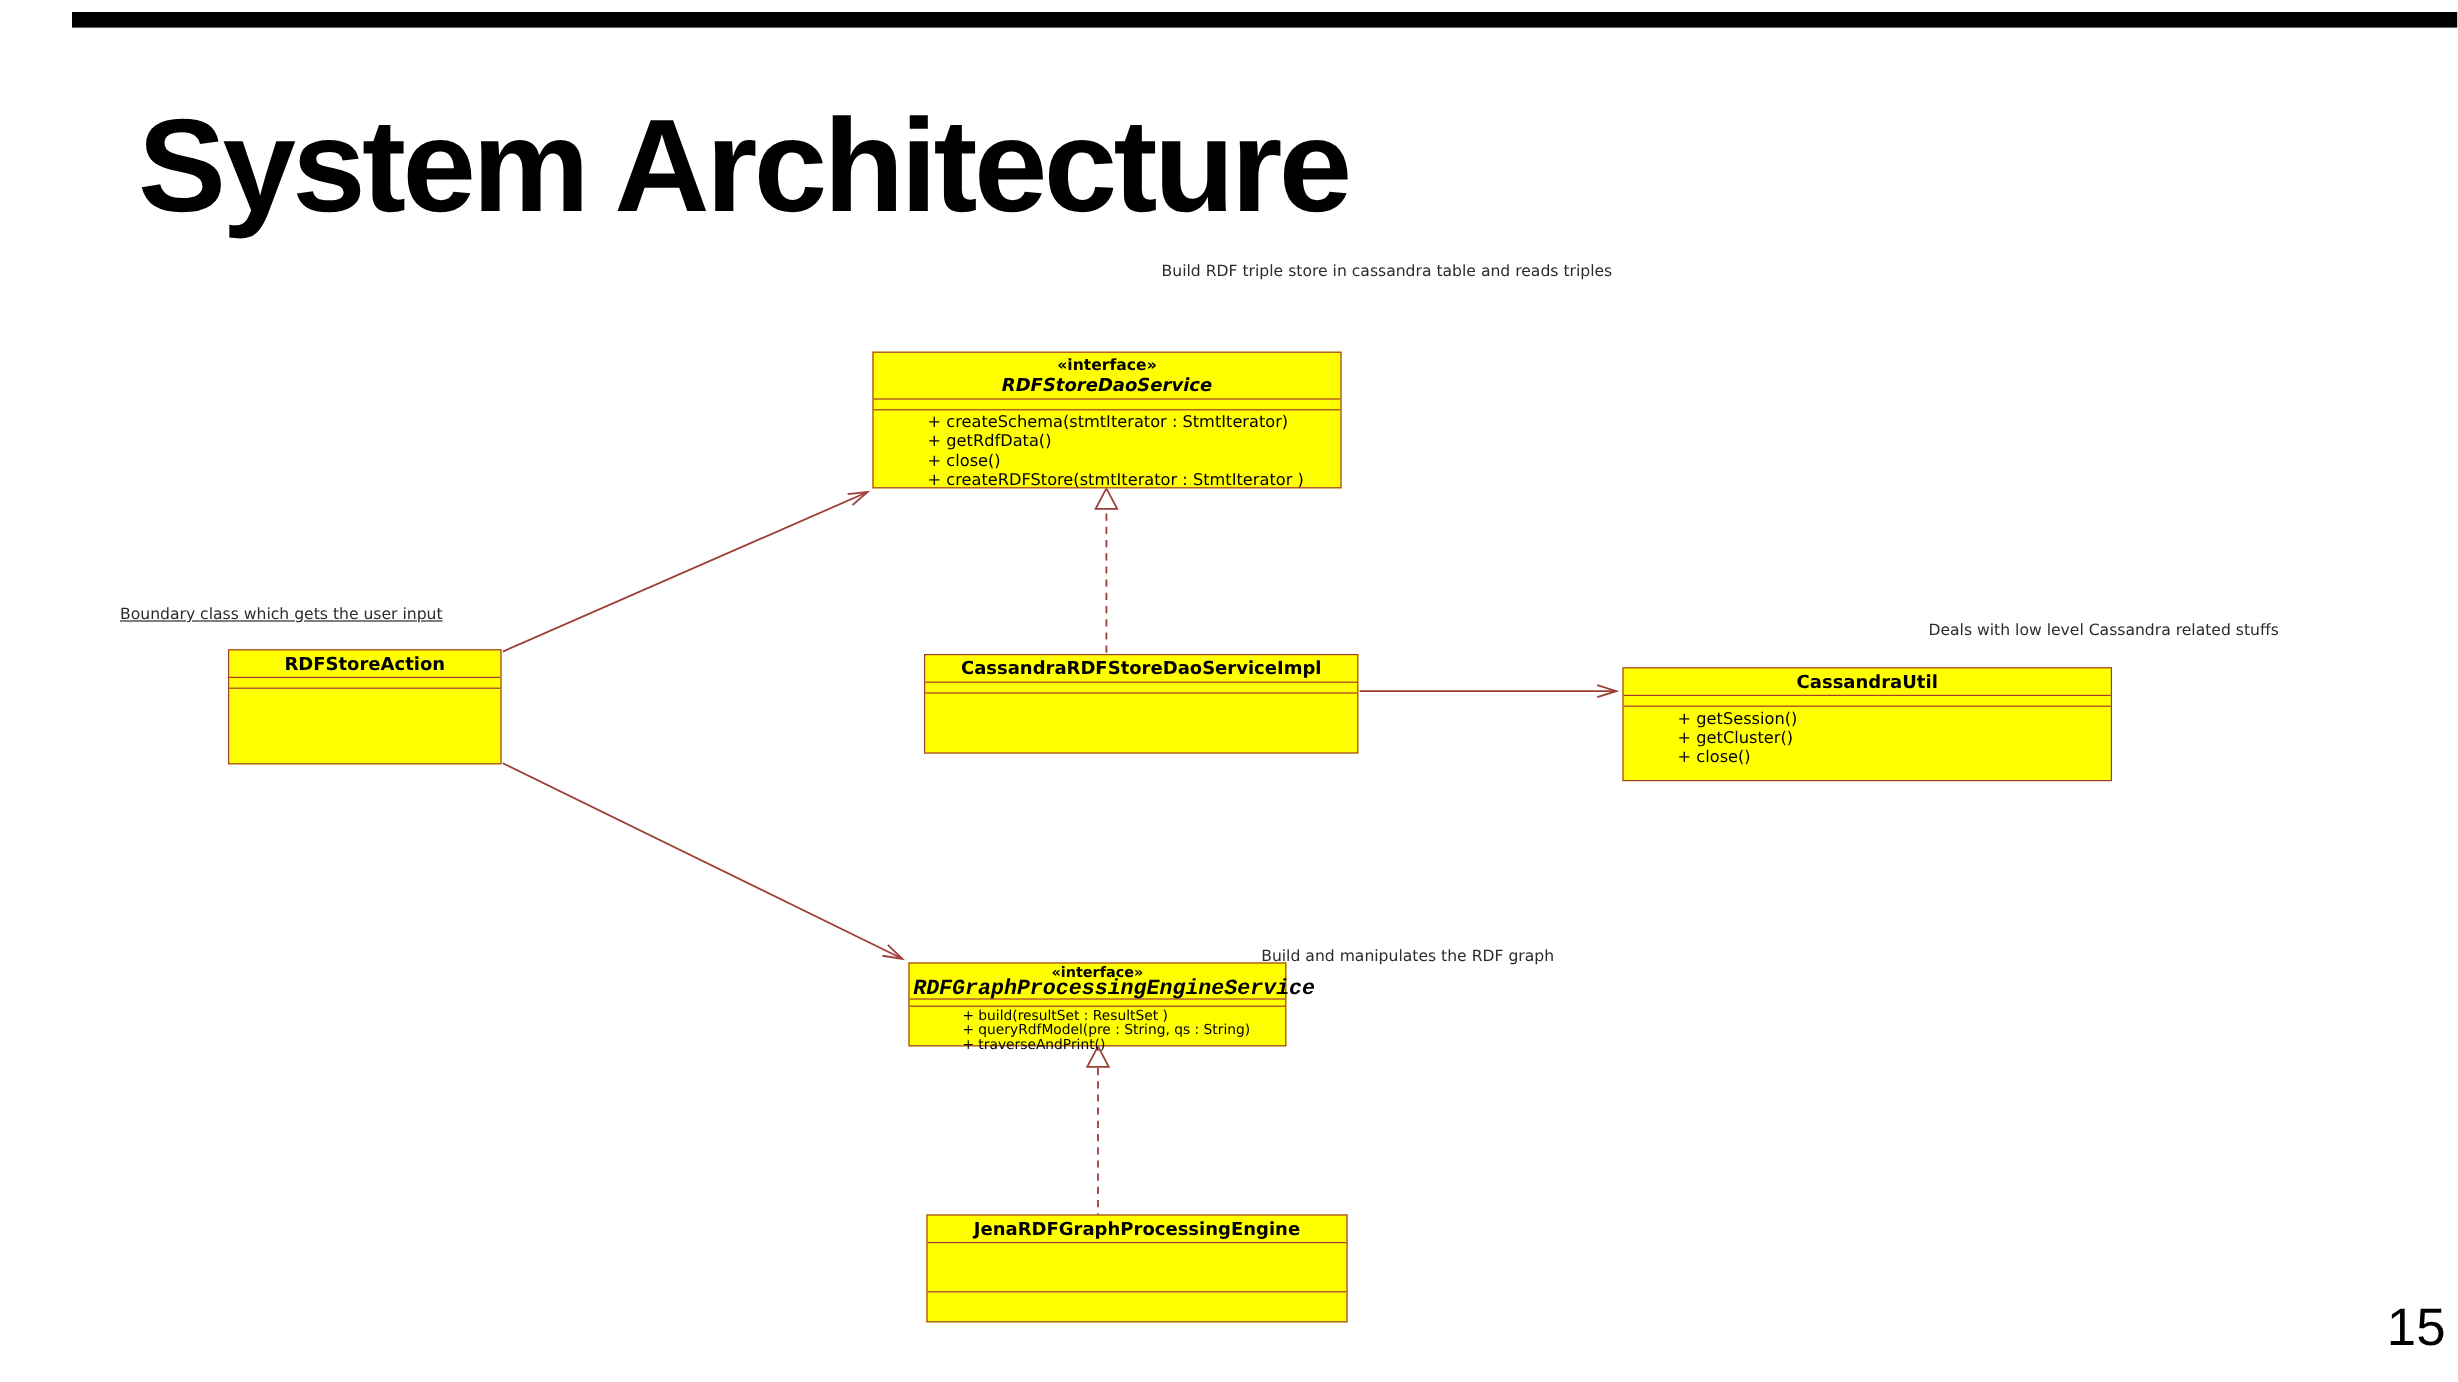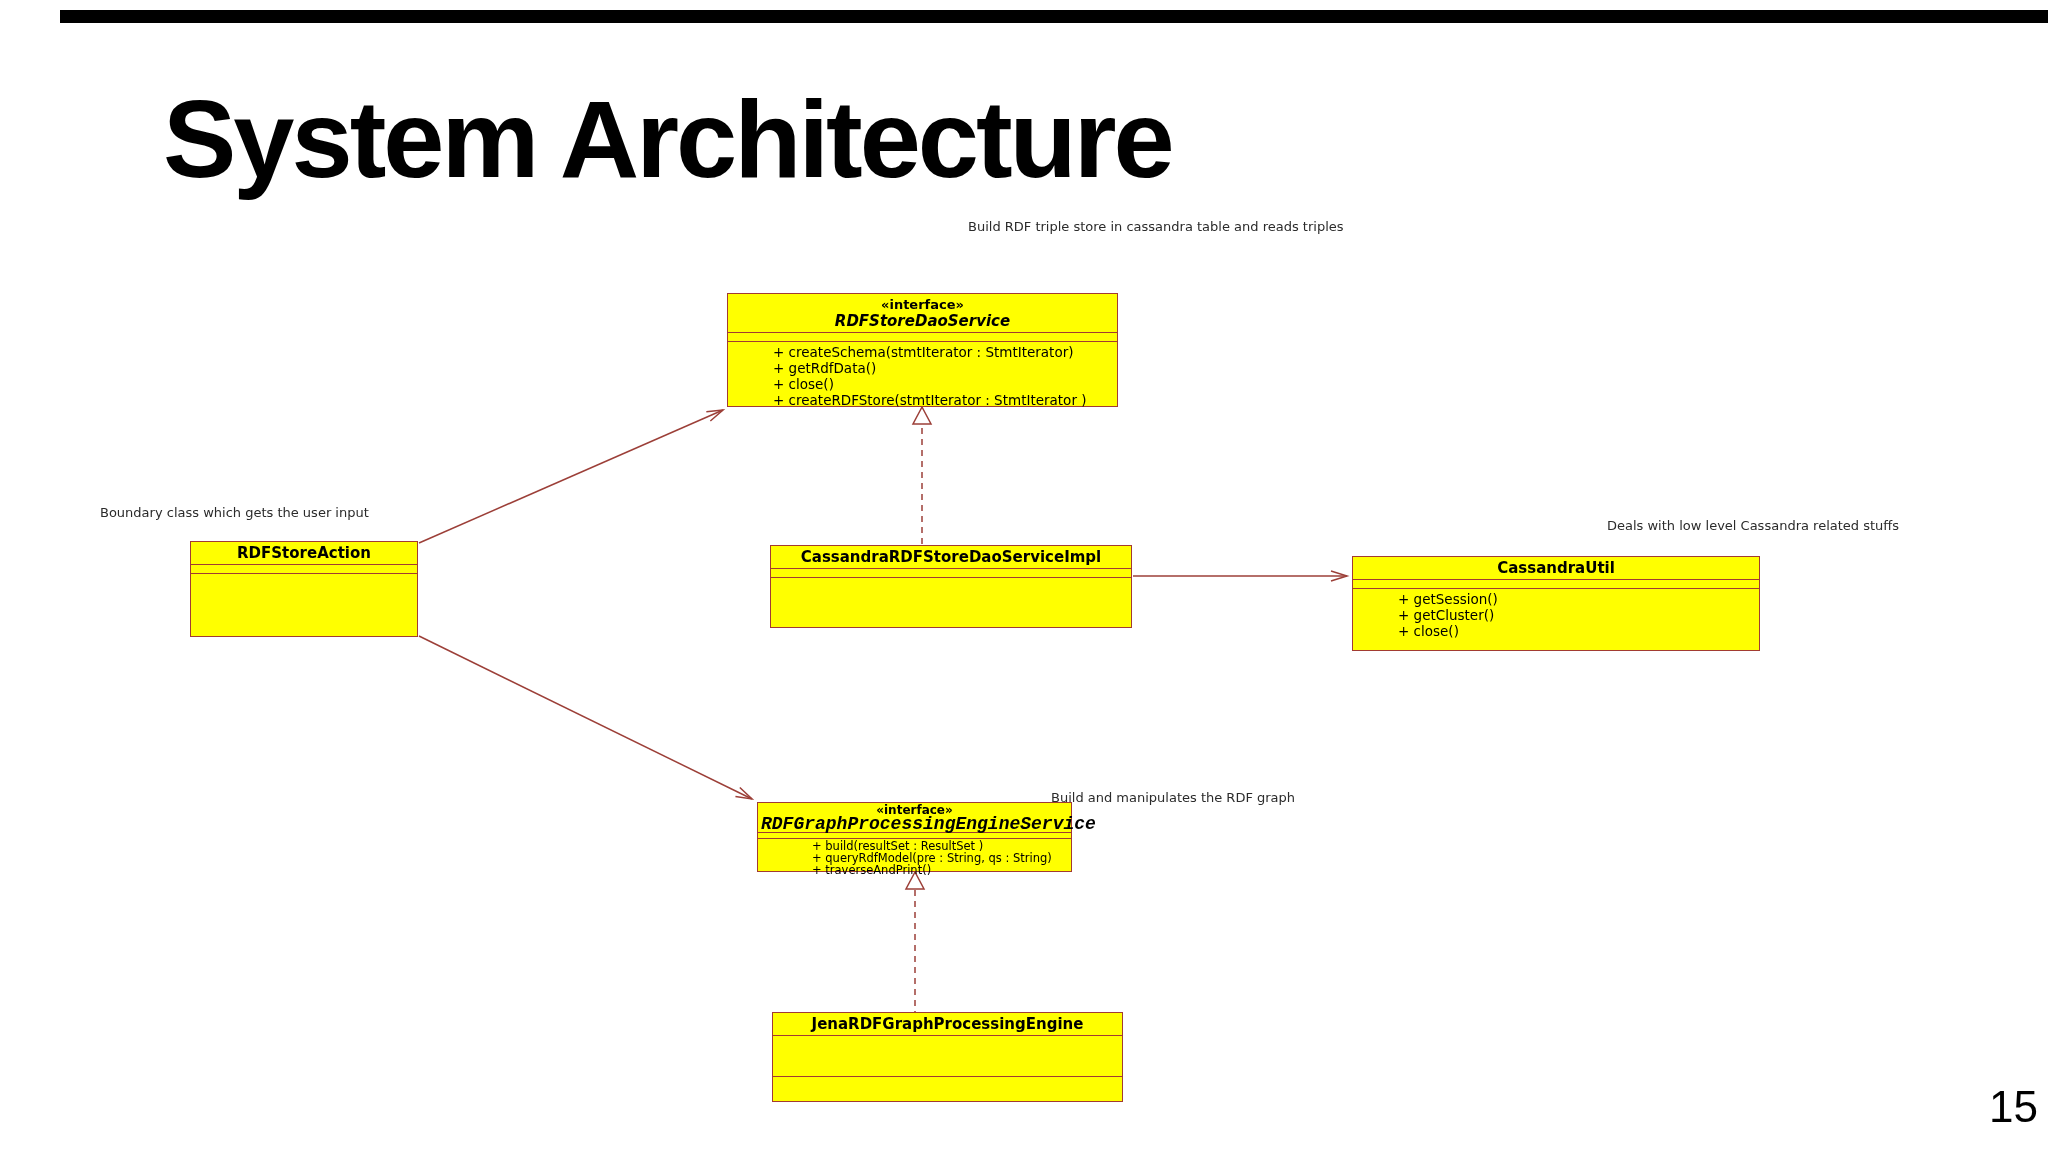--- a/index.html
+++ b/index.html
@@ -9,21 +9,20 @@
   }
   .top-bar {
     position:absolute; top:10px; left:60px; right:0; height:13px;
     background:var(--bar-color,#000);
   }
   .slide-title {
     position:absolute; left:115px; top:78px;
     font-family:"Liberation Sans", sans-serif; font-weight:bold;
     font-size:110px; letter-spacing:-3px; color:#000; line-height:1.1;
     white-space:nowrap;
-    margin-left:48px;
   }
   .page-number {
     position:absolute; right:10px; bottom:20px;
     font-family:"Liberation Sans", sans-serif; font-size:44px; color:#000;
   }
   .note {
     position:absolute; font-size:13px; color:var(--note-color,#2b2b2b);
     white-space:nowrap; font-family:"DejaVu Sans", sans-serif;
   }
   .uml-class {
@@ -41,21 +40,21 @@
   .uml-attrs {
     border-bottom:1px solid var(--class-border,#a23b32);
     height:8px; flex:0 0 auto;
   }
   .uml-methods { padding:2px 5px; flex:1 1 auto; text-align:left; }
   .uml-method { font-size:13.5px; line-height:16px; white-space:nowrap;margin-left:40px; }
   .uml-class.compact .uml-title { padding:1px 3px 1px; }
   .uml-class.compact .uml-stereotype { font-size:12px; line-height:13px; }
   .uml-class.compact .uml-name { font-size:18px; line-height:14px;font-family:Liberation Mono, monospace; }
   .uml-class.compact .uml-attrs { height:5px; }
-  .uml-class.compact .uml-methods { padding:1px 14px; }
+  .uml-class.compact .uml-methods { padding:1px 4px; }
   .uml-class.compact .uml-method { font-size:11.5px; line-height:12px; }
   svg.connectors { position:absolute; left:0; top:0; width:2048px; height:1152px; }
   .connector { stroke:var(--line-color,#a23b32); stroke-width:1.5; fill:none; }
   .connector.dashed { stroke-dasharray:6 5; }
   .arrowhead { stroke:var(--line-color,#a23b32); fill:none; stroke-width:1.5; }
   .tri { stroke:var(--line-color,#a23b32); fill:#ffffff; stroke-width:1.5; }
 </style>
 </head>
 <body>
 
@@ -79,21 +78,21 @@
     <line class="connector" x1="1133" y1="576" x2="1347" y2="576" marker-end="url(#openArrow)"></line>
 
     <line class="connector dashed" x1="922" y1="544" x2="922" y2="425"></line>
     <polygon class="tri" points="922,407 913,424 931,424"></polygon>
 
     <line class="connector dashed" x1="915" y1="1039" x2="915" y2="890"></line>
     <polygon class="tri" points="915,872 906,889 924,889"></polygon>
   </svg>
 
   <div class="note" style="left:968px; top:219px;">Build RDF triple store in cassandra table and reads triples</div>
-  <div class="note" style="left:100px; top:505px;">Boundary class which gets the user input</div>
+  <div class="note" style="left:100px; top:505px;text-decoration:underline;">Boundary class which gets the user input</div>
   <div class="note" style="left:1607px; top:518px;">Deals with low level Cassandra related stuffs</div>
   <div class="note" style="left:1051px; top:790px;">Build and manipulates the RDF graph</div>
 
   <div class="uml-class" style="left:727px; top:293px; width:391px; height:114px;">
     <div class="uml-title">
       <div class="uml-stereotype">«interface»</div>
       <div class="uml-name italic">RDFStoreDaoService</div>
     </div>
     <div class="uml-attrs"></div>
     <div class="uml-methods">

